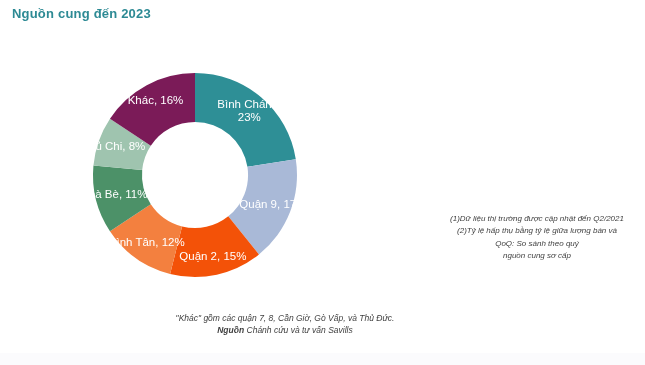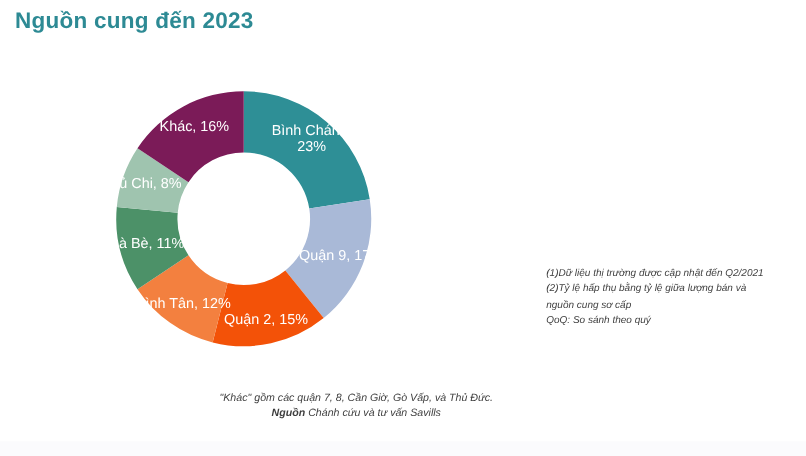--- a/index.html
+++ b/index.html
@@ -12,21 +12,21 @@
     width: 645px;
     height: 365px;
     background: #ffffff;
     overflow: hidden;
     font-family: "Liberation Sans", sans-serif;
   }
   #chart-title {
     position: absolute;
     left: 12px;
     top: 6px;
-    font-size: 18px;
+    font-size: 13px;
     font-weight: bold;
     color: #2d8a94;
     letter-spacing: 0.2px;
   }
   #donut-wrap {
     position: absolute;
     left: 45px;
     top: 25px;
     width: 300px;
     height: 300px;
@@ -53,21 +53,21 @@
     line-height: 1.45;
   }
   #footnotes .src-label {
     font-weight: bold;
   }
   #side-notes {
     position: absolute;
     right: 8px;
     top: 213px;
     width: 200px;
-    text-align: left;
+    text-align: center;
     font-size: 8px;
     font-style: italic;
     color: #3f3f3f;
     line-height: 1.55;
   }
   #side-notes div {
     white-space: nowrap;
   }
   #bottom-band {
     position: absolute;
@@ -109,18 +109,18 @@
   </div>
 
   <div id="footnotes">
     <div>"Khác" gồm các quận 7, 8, Cần Giờ, Gò Vấp, và Thủ Đức.</div>
     <div><span class="src-label">Nguồn</span> <span>Chánh cứu và tư vấn Savills</span></div>
   </div>
 
   <div id="side-notes">
     <div>(1)Dữ liệu thị trường được cập nhật đến Q2/2021</div>
     <div>(2)Tỷ lệ hấp thụ bằng tỷ lệ giữa lượng bán và</div>
+    <div>QoQ: So sánh theo quý</div>
     <div>nguồn cung sơ cấp</div>
-    <div>QoQ: So sánh theo quý</div>
   </div>
 
   <div id="bottom-band"></div>
 </div>
 
 </body></html>

